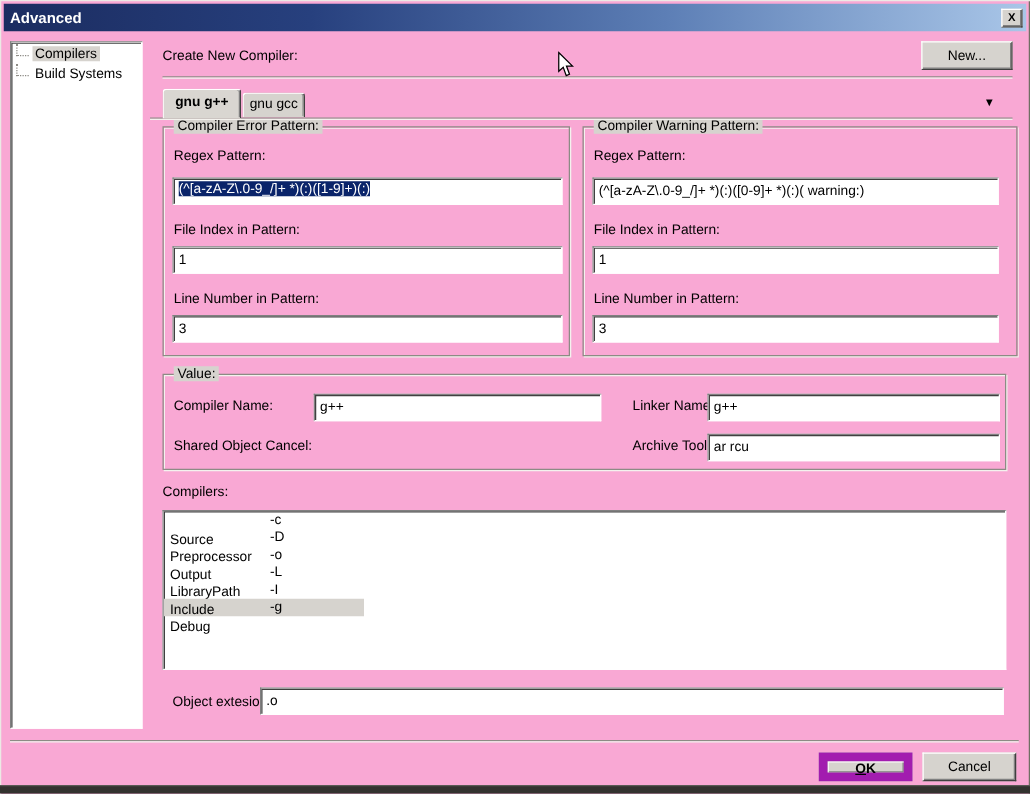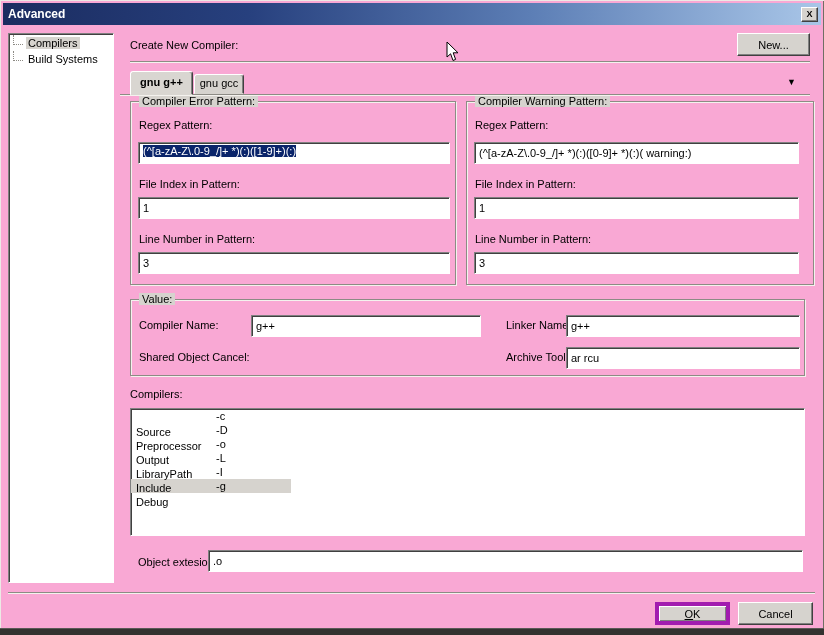--- a/index.html
+++ b/index.html
@@ -83,22 +83,22 @@
   .table { position:absolute; overflow:hidden; }
   .thead { display:flex; height:17px; }
   .thcell {
     height:17px; padding:1px 0 0 5px; font-size:11px; text-align:left;
   }
   .trow { display:flex; height:14px; line-height:14px; }
   .trow.selected { background:linear-gradient(to right,#d6d3ce 0,#d6d3ce 160px,transparent 160px); }
   .tcell { display:inline-block; padding-left:5px; white-space:nowrap; }
   .tcell.name { width:80px;margin-top:16px; }
   
-  .btn-ok { border:4px solid #a21caf; background:#d6d3ce;
-    box-shadow: inset 1px 1px 0 #ffffff, inset -1px -1px 0 #808080; }
+  .btn-ok { border:7px solid #a21caf; background:#d6d3ce;
+    box-shadow: inset 1px 1px 0 #ffffff, inset -1px -1px 0 #808080; font-weight: bold; }
   .btn-ok .cap { display:block; }
   .btn-ok .cap::first-letter { text-decoration:underline; }
   
   .bottom-strip { position:absolute; left:0; right:0; bottom:0; height:7px; background:#33322f; border-top:1px solid #5a5955; }
   
   .cursor { position:absolute; left:446px; top:41px; z-index:9; pointer-events:none; }
 </style>
 </head>
 <body>
 

